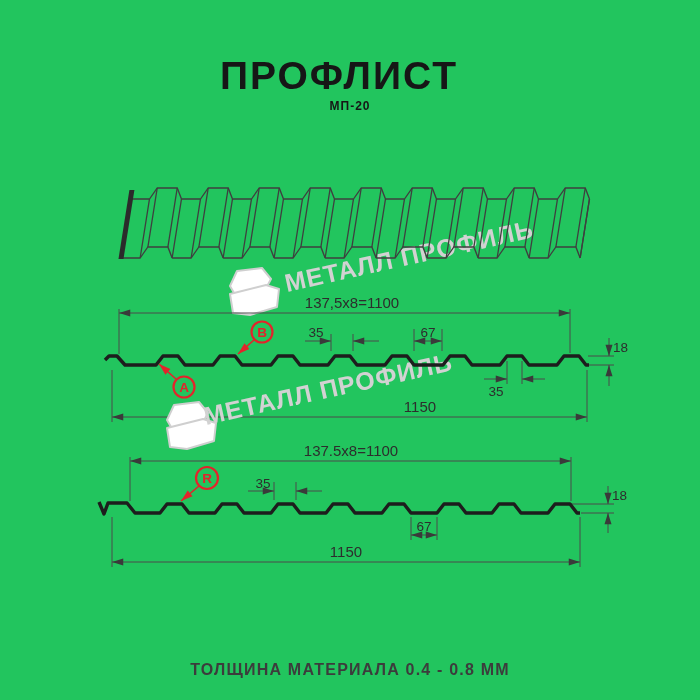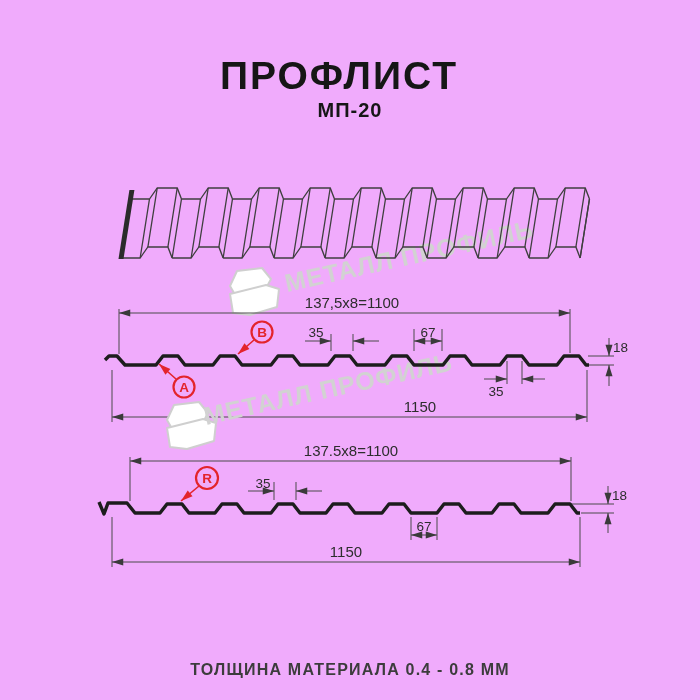--- a/index.html
+++ b/index.html
@@ -1,21 +1,21 @@
 <!DOCTYPE html>
 <html><head>
 <meta charset="utf-8">
 <style>
   html,body{margin:0;padding:0;background:#fff;}
-  .page{position:relative;width:700px;height:700px;background:#f0abfc;overflow:hidden;
+  .page{position:relative;width:700px;height:700px;background:#22c55e;overflow:hidden;
         font-family:"Liberation Sans","DejaVu Sans",sans-serif;}
   .title{position:absolute;top:54px;left:-11px;width:700px;text-align:center;
          font-size:39px;font-weight:800;letter-spacing:2px;color:#161616;}
   .subtitle{position:absolute;top:99px;left:0;width:700px;text-align:center;
-            font-size:20px;font-weight:700;letter-spacing:1px;color:#161616;}
+            font-size:12px;font-weight:700;letter-spacing:1px;color:#161616;}
   .footer{position:absolute;top:616px;left:0;width:700px;text-align:center;
           font-size:16px;font-weight:600;letter-spacing:1.2px;color:#3c3c3c;margin-top:45px;}
   svg.drawing{position:absolute;top:0;left:0;}
   .dimtxt{font-size:15px;fill:#2d2d2d;}
   .dimtxt-sm{font-size:13.5px;fill:#2d2d2d;}
   .wmtxt{font-size:25px;font-weight:700;letter-spacing:1px;fill:#d2d2d2;}
   .redlbl{font-size:13.5px;font-weight:700;fill:#e3242b;}
 </style>
 </head>
 <body>

